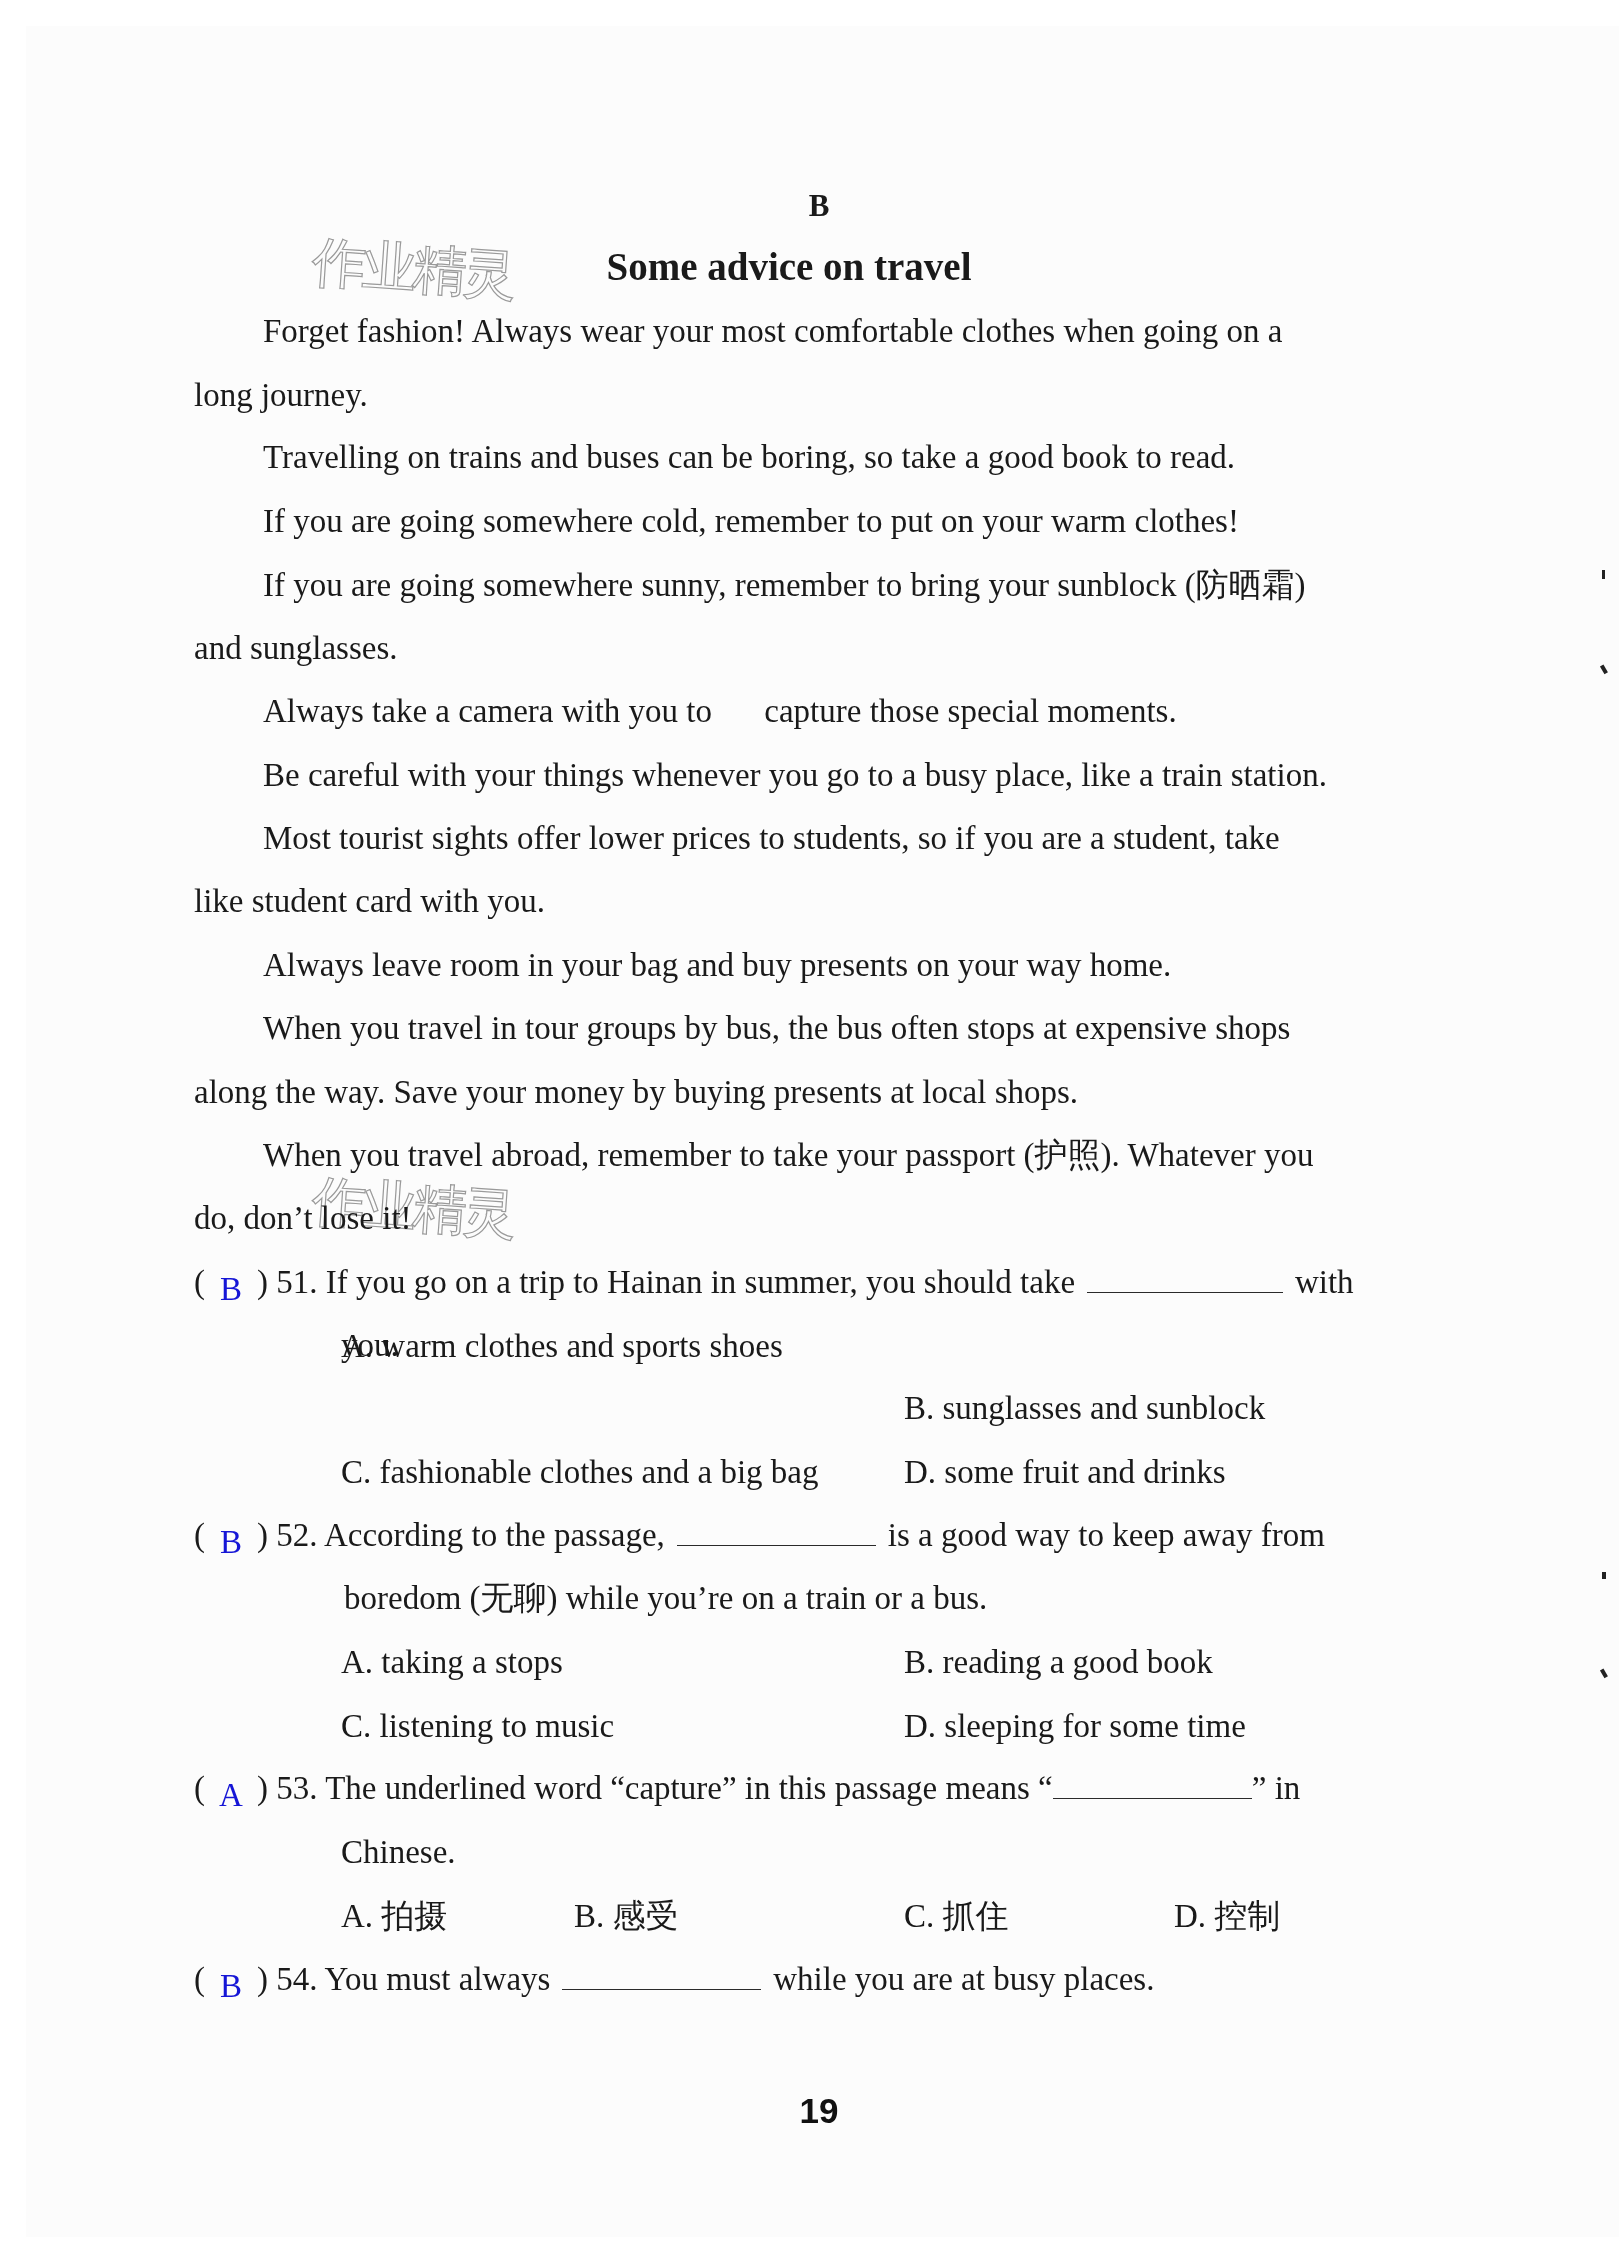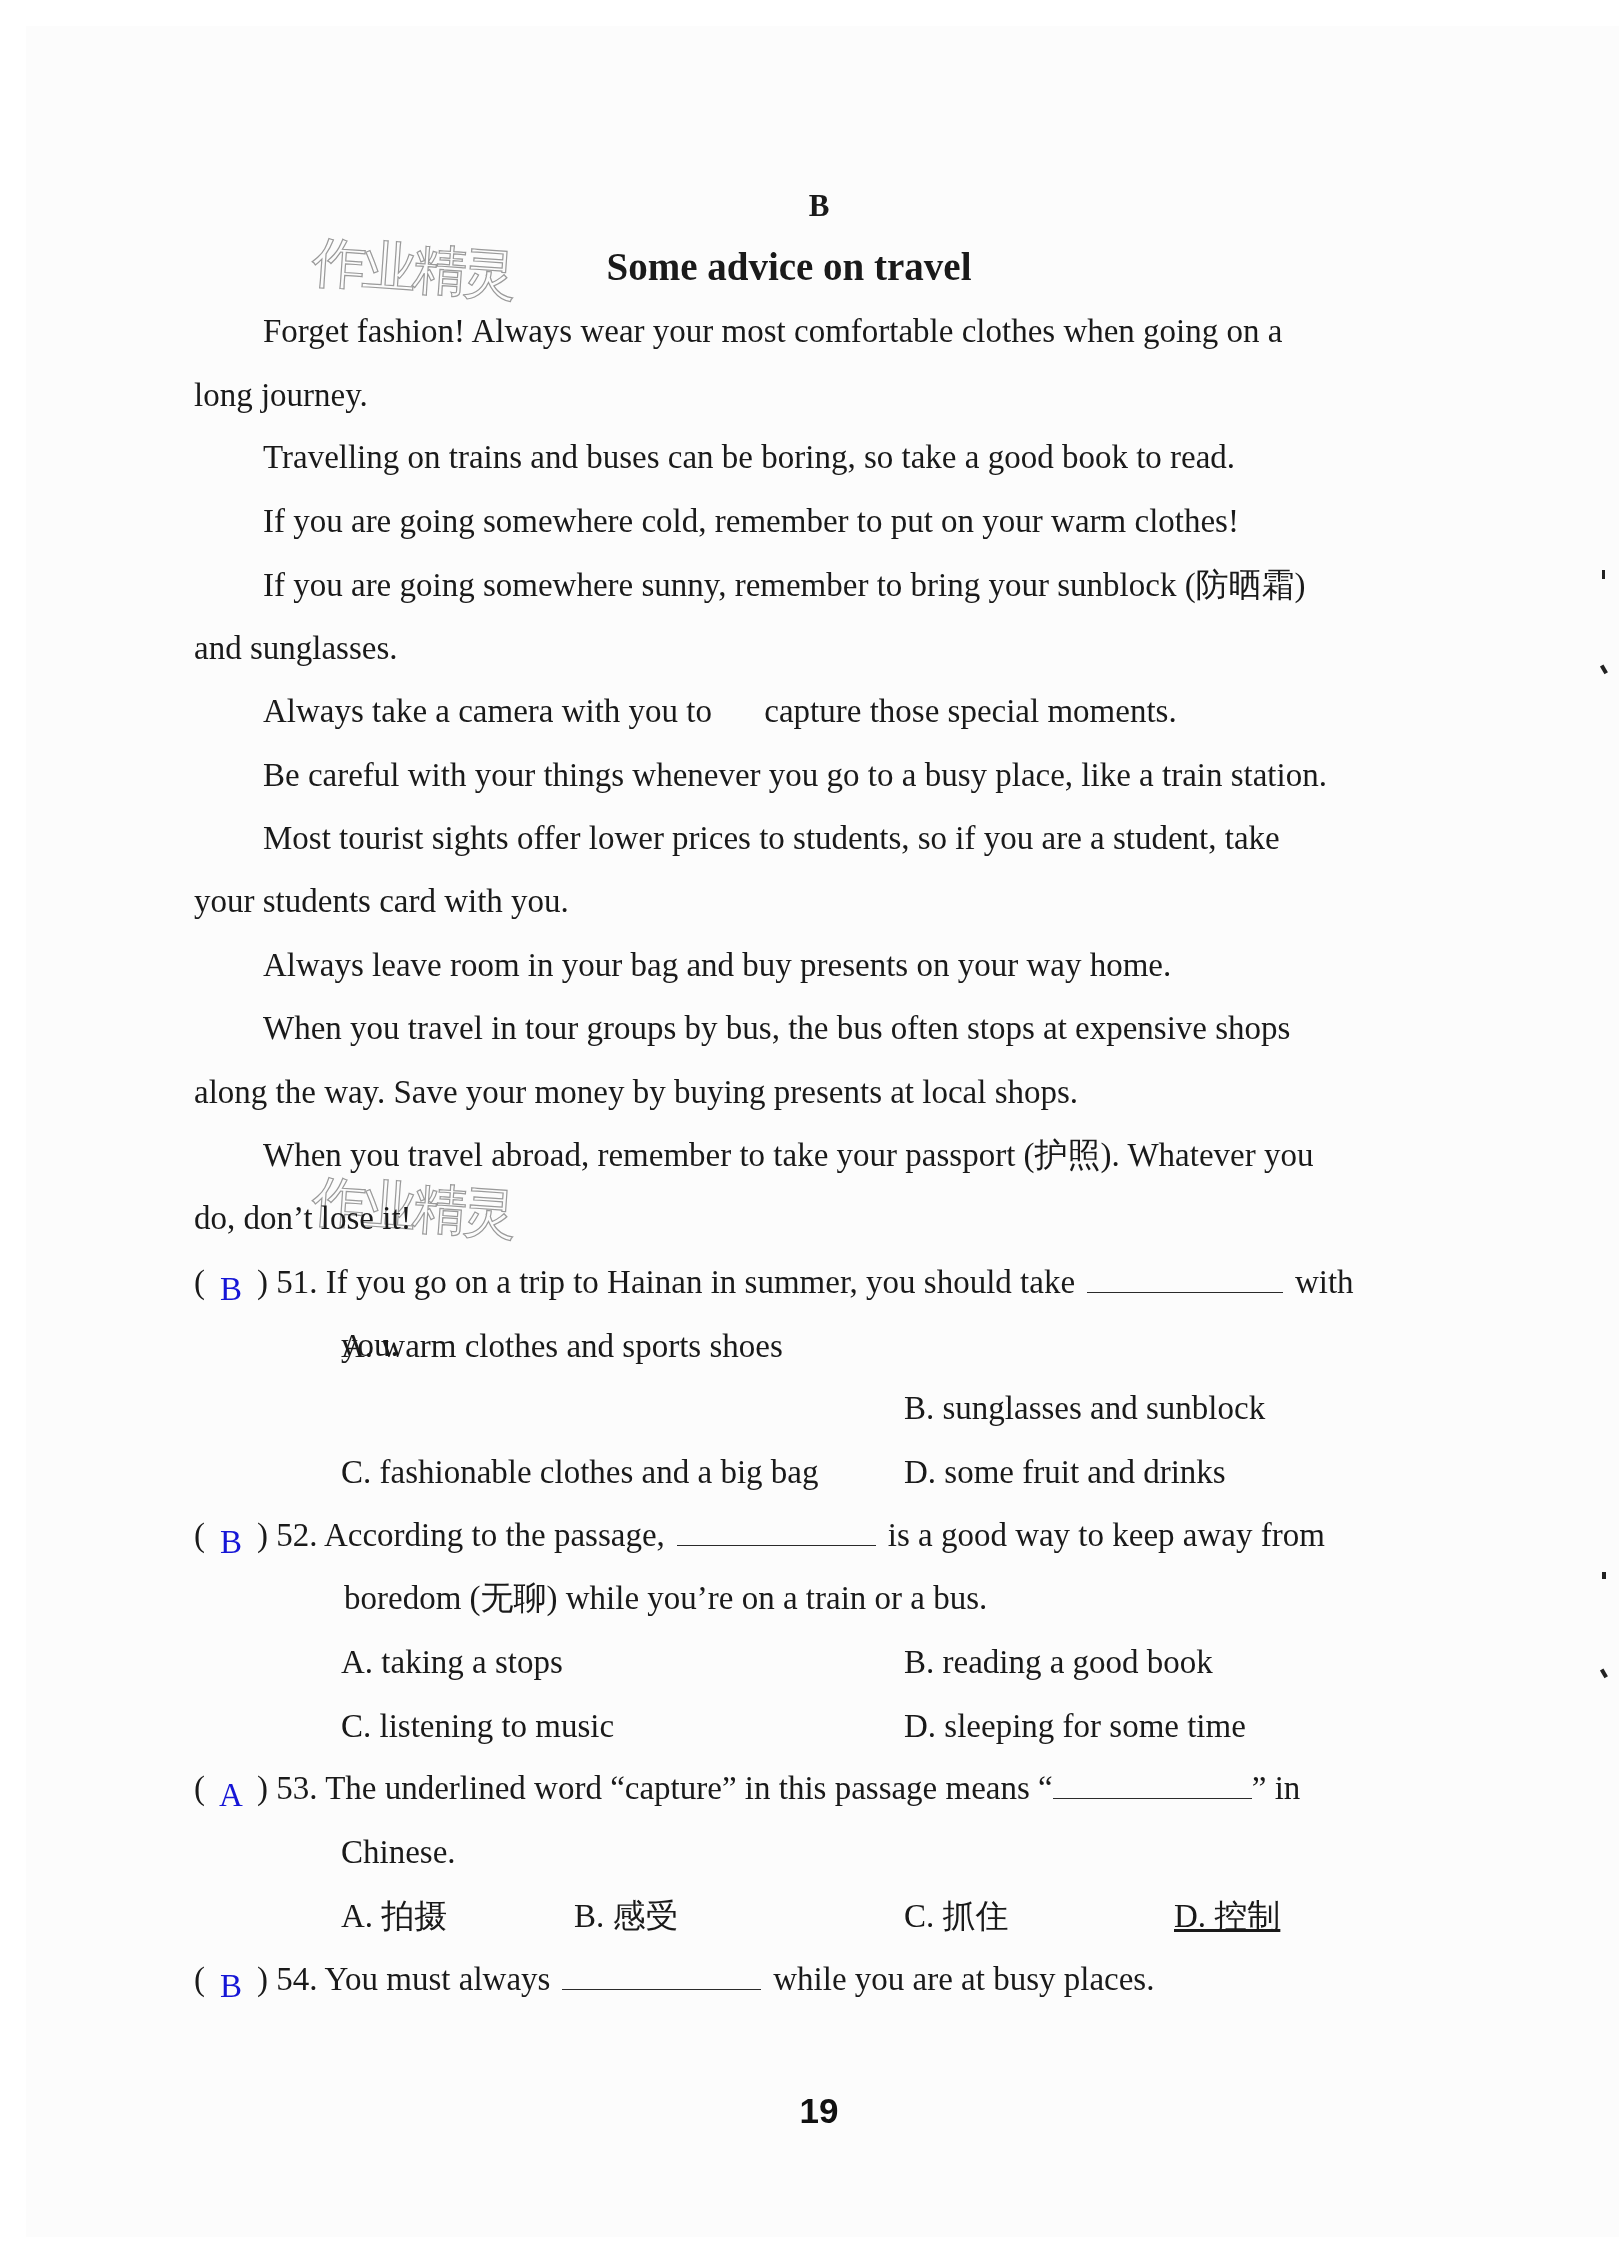--- a/index.html
+++ b/index.html
@@ -58,21 +58,21 @@
 <div>
   <div class="line" style="left:263px; top:311px;">Forget fashion! Always wear your most comfortable clothes when going on a</div>
   <div class="line" style="left:194px; top:375px;">long journey.</div>
   <div class="line" style="left:263px; top:437px;">Travelling on trains and buses can be boring, so take a good book to read.</div>
   <div class="line" style="left:263px; top:501px;">If you are going somewhere cold, remember to put on your warm clothes!</div>
   <div class="line" style="left:263px; top:565px;">If you are going somewhere sunny, remember to bring your sunblock (防晒霜)</div>
   <div class="line" style="left:194px; top:628px;">and sunglasses.</div>
   <div class="line" style="left:263px; top:691px;"><span>Always take a camera with you to </span><span class="underlined">capture</span><span> those special moments.</span></div>
   <div class="line" style="left:263px; top:755px;">Be careful with your things whenever you go to a busy place, like a train station.</div>
   <div class="line" style="left:263px; top:818px;">Most tourist sights offer lower prices to students, so if you are a student, take</div>
-  <div class="line" style="left:194px; top:881px;">your students card with you.</div>
+  <div class="line" style="left:194px; top:881px;">like student card with you.</div>
   <div class="line" style="left:263px; top:945px;">Always leave room in your bag and buy presents on your way home.</div>
   <div class="line" style="left:263px; top:1008px;">When you travel in tour groups by bus, the bus often stops at expensive shops</div>
   <div class="line" style="left:194px; top:1072px;">along the way. Save your money by buying presents at local shops.</div>
   <div class="line" style="left:263px; top:1135px;">When you travel abroad, remember to take your passport (护照). Whatever you</div>
   <div class="line" style="left:194px; top:1198px;">do, don’t lose it!</div>
 </div>
 
 <div>
   <div class="line" style="left:194px; top:1262px;">
     <span class="paren">(</span><span class="answer">B</span><span class="paren">)</span>
@@ -106,21 +106,21 @@
 <div>
   <div class="line" style="left:194px; top:1768px;">
     <span class="paren">(</span><span class="answer">A</span><span class="paren">)</span>
     <span>53.</span>
     <span>The underlined word “capture” in this passage means “</span><span class="blank" style="width:199px; margin:0;"></span><span>” in</span>
   </div>
   <div class="line" style="left:341px; top:1832px;">Chinese.</div>
   <div class="line" style="left:341px; top:1896px;">A. 拍摄</div>
   <div class="line" style="left:574px; top:1896px;">B. 感受</div>
   <div class="line" style="left:904px; top:1896px;">C. 抓住</div>
-  <div class="line" style="left:1174px; top:1896px;text-decoration:underline;">D. 控制</div>
+  <div class="line" style="left:1174px; top:1896px;">D. 控制</div>
 </div>
 
 <div>
   <div class="line" style="left:194px; top:1959px;">
     <span class="paren">(</span><span class="answer">B</span><span class="paren">)</span>
     <span>54.</span>
     <span>You must always</span>
     <span class="blank" style="width:199px;"></span>
     <span>while you are at busy places.</span>
   </div>

